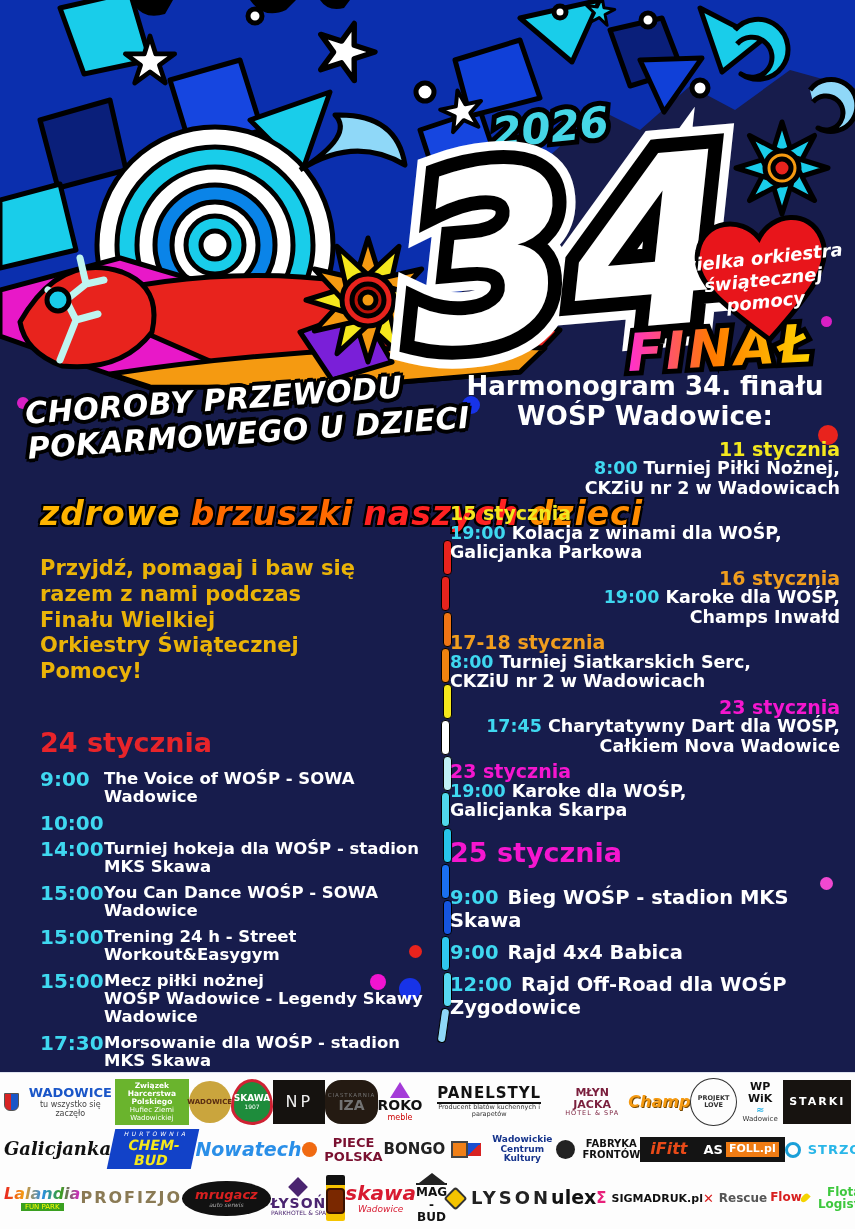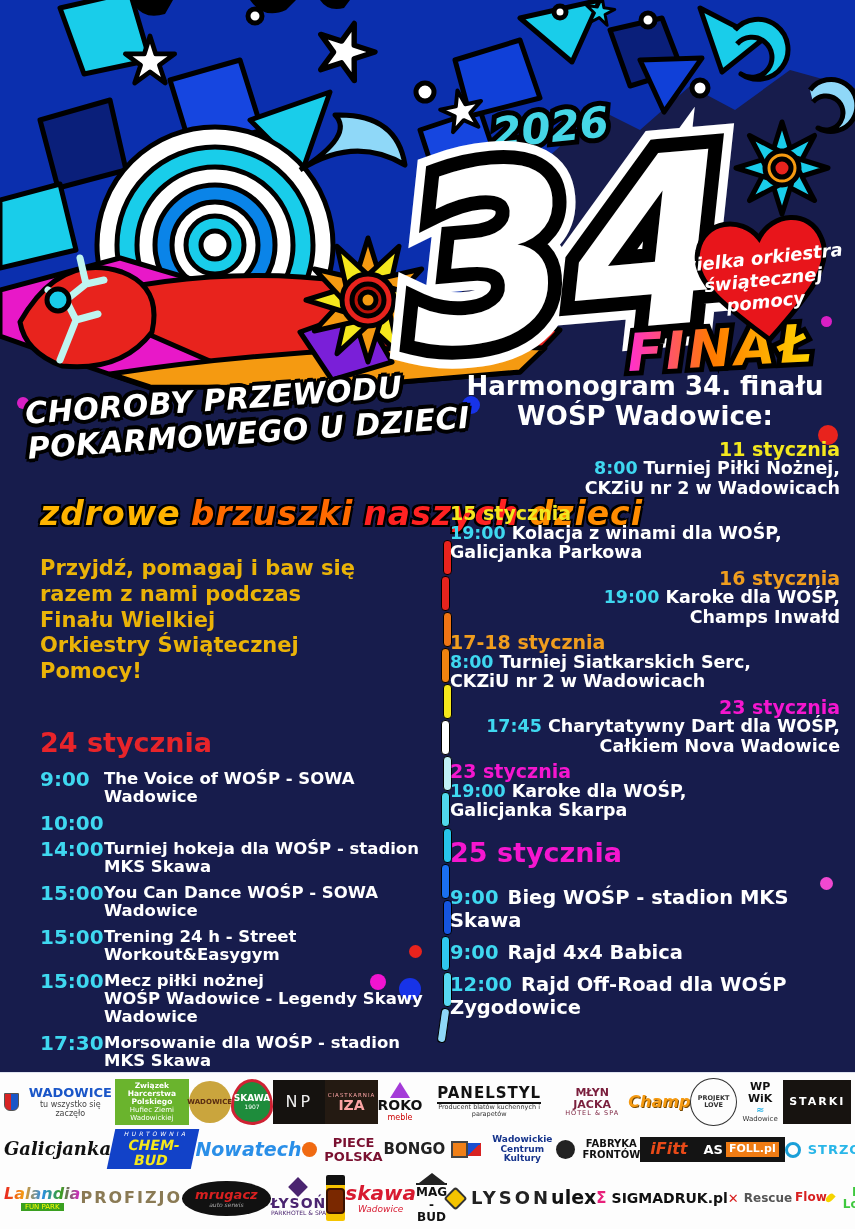--- a/index.html
+++ b/index.html
@@ -61,21 +61,21 @@
   .chip i{font-size:7.5px;font-style:normal;line-height:1.15;}
   .row{flex-direction:row;gap:3px;}
   .ic{display:inline-block;}
 
   .sp0 b{color:#1a56c8;font-size:13px;} .sp0 i{color:#444;font-size:8px;}
   .sh{width:13px;height:16px;background:linear-gradient(90deg,#d82323 50%,#1a56c8 50%);border-radius:0 0 6px 6px;border:1px solid #555;margin-right:4px;}
   .sp1{background:#6ab42d;color:#fff;border-radius:0;padding:3px 5px;width:66px;} .sp1 b{font-size:7.5px;} .sp1 i{font-size:7px;}
   .sp2{background:#caa53d;color:#5a2d12;border-radius:50%;width:42px;height:42px;} .sp2 b{font-size:7px;}
   .sp3{background:#1e8c3c;border:3px solid #cf2233;border-radius:50%/60% 60% 40% 40%;width:38px;height:40px;color:#fff;} .sp3 b{font-size:9px;} .sp3 i{font-size:6px;}
   .sp4{background:#15120f;color:#eee;width:54px;height:44px;} .sp4 b{font-size:16px;font-weight:normal;letter-spacing:3px;}
-  .sp5{background:#241a12;color:#fca5a5;width:54px;height:44px;} .sp5 b{font-size:14px;} .sp5 i{font-size:5.5px;letter-spacing:1px;}
+  .sp5{background:#241a12;color:#737373;width:54px;height:44px;border-radius:16px;} .sp5 b{font-size:14px;} .sp5 i{font-size:5.5px;letter-spacing:1px;}
   .tri{width:0;height:0;border-left:10px solid transparent;border-right:10px solid transparent;border-bottom:16px solid #a43bd8;}
   .sp6 b{color:#111;font-size:14px;} .sp6 i{color:#c00;font-size:8px;}
   .sp7 b{color:#111;font-size:15px;letter-spacing:1px;border-bottom:2px solid #111;} .sp7 i{color:#333;font-size:6.5px;}
   .sp8{color:#7a1f3d;} .sp8 b{font-size:11px;} .sp8 i{font-size:6.5px;letter-spacing:1px;}
   .sp9 b{font-style:italic;color:#f59a11;font-size:16px;text-shadow:1px 1px 0 #7a4a00;}
   .sp10{border:1.5px solid #333;border-radius:50%;width:46px;height:46px;} .sp10 b{font-size:6.5px;color:#333;}
   .sp11 b{font-size:11px;color:#111;} .sp11 i{font-size:7px;color:#333;} .wav{color:#2ab4e8;font-size:10px;font-weight:bold;}
   .sp12{background:#171310;color:#fff;width:70px;height:44px;} .sp12 b{font-size:11px;letter-spacing:2px;}
   .sp13 b{font-family:"DejaVu Serif",serif;font-style:italic;font-size:18px;color:#111;}
   .sp14{background:#1242c8;transform:skewX(-12deg);padding:2px 10px;} .sp14 b{color:#f5e81c;font-size:14px;} .sp14 i{color:#fff;font-size:6px;letter-spacing:3px;order:-1;}
@@ -100,21 +100,21 @@
   .sp28 b{color:#4a2470;font-size:14px;letter-spacing:1px;} .sp28 i{color:#4a2470;font-size:6px;}
   .sp29{background:linear-gradient(#111 22%,#f5c400 22%);width:62px;height:46px;border-radius:2px;}
   .seat{width:15px;height:22px;background:#7a2800;border:2px solid #3a1200;border-radius:4px;margin-top:6px;}
   .sp30 b{color:#d81a30;font-size:20px;font-style:italic;} .sp30 i{color:#d81a30;font-size:9px;font-style:italic;}
   .roof{width:0;height:0;border-left:13px solid transparent;border-right:13px solid transparent;border-bottom:10px solid #222;}
   .sp31 b{font-size:12px;color:#111;border-top:2px solid #222;padding-top:1px;}
   .hex{width:13px;height:13px;background:#f5c400;border:2px solid #333;border-radius:3px;transform:rotate(45deg);margin-right:4px;}
   .sp32 b{font-size:18px;color:#222;letter-spacing:3px;}
   .sp33 b{font-size:19px;color:#111;}
   .sig{color:#e8207a;font-weight:bold;font-size:15px;margin-right:2px;}
-  .sp34 b{font-size:14px;color:#111;text-align:center;}
+  .sp34 b{font-size:11px;color:#111;text-align:center;}
   .rx{color:#d82020;font-weight:bold;font-size:13px;margin-right:2px;}
   .sp35 b{color:#555;font-size:12px;} .sp35 i{color:#d82020;font-size:12px;font-weight:bold;}
   .drop{width:10px;height:10px;background:#f5d400;border-radius:50% 0 50% 50%;transform:rotate(45deg);margin-right:5px;}
   .sp36 b{color:#3ec83e;font-size:12px;}
 </style>
 </head>
 <body>
 
 <div class="poster">
 

